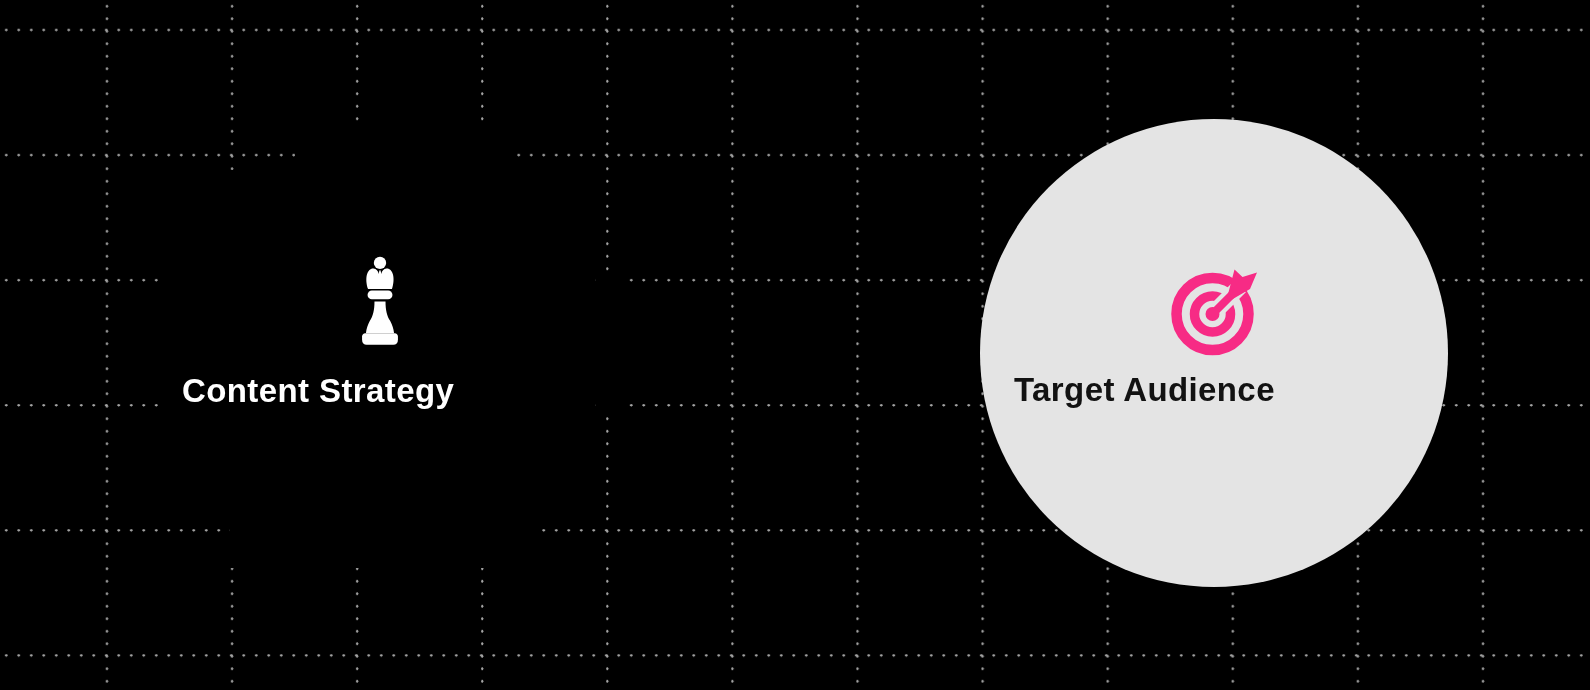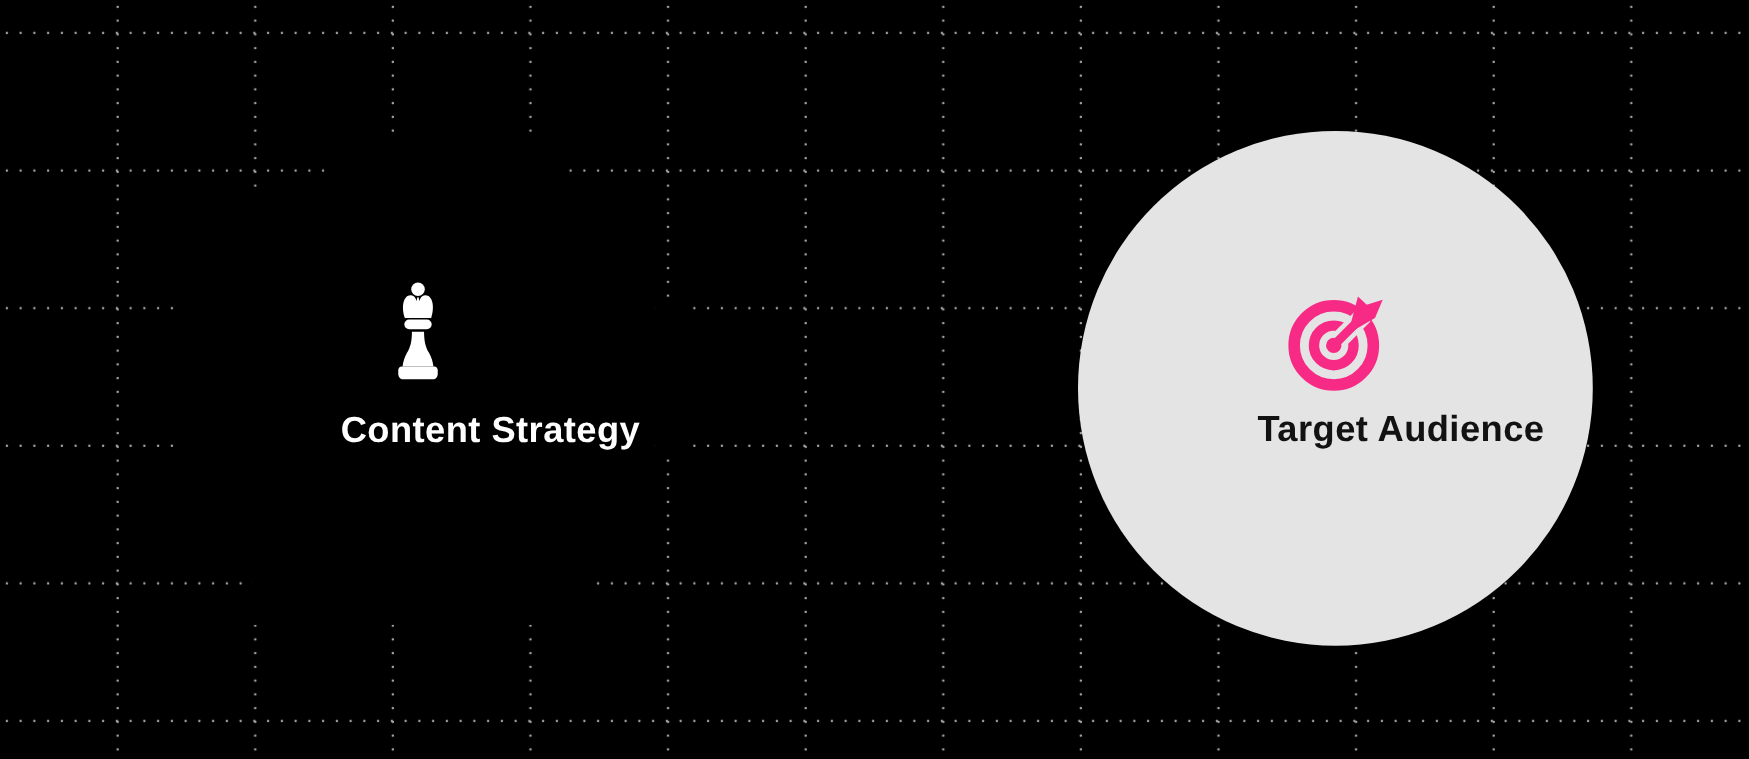--- a/index.html
+++ b/index.html
@@ -23,31 +23,31 @@
   .occ-a1{left:165px;top:170px;width:430px;height:330px;}
   .occ-a2{left:230px;top:500px;width:310px;height:68px;}
   .occ-b{left:295px;top:122px;width:215px;height:70px;}
   .occ-c{left:596px;top:278px;width:26px;height:138px;}
 
   .feature-left{position:absolute;left:0;top:0;}
   .chess-icon{position:absolute;left:357px;top:256px;width:46px;height:92px;}
   .label{
     position:absolute;height:42px;line-height:42px;
     font-size:33px;font-weight:600;letter-spacing:0.4px;
-    text-align:right;white-space:nowrap;
+    text-align:left;white-space:nowrap;
   }
   .label-left{left:182px;top:370px;width:400px;color:var(--label-light,#fff);}
 
   .bubble{
     position:absolute;left:980px;top:119px;width:468px;height:468px;
     border-radius:50%;
     background:var(--bubble,#e4e4e4);
   }
   .target-icon{position:absolute;left:190px;top:149px;width:88px;height:88px;}
-  .label-right{left:24px;top:250px;width:400px;color:var(--label-dark,#121212);}
+  .label-right{left:34px;top:250px;width:400px;color:var(--label-dark,#121212);}
 </style>
 </head>
 <body>
 
 <div class="stage" style="--bg: #000000; --dot: #a3a3a3; --icon-light: #ffffff; --label-light: #ffffff; --accent-pink: #f72b85; --label-dark: #121212; --bubble: #e4e4e4;">
 
   <div class="grid-layer"></div>
   <div class="occluder occ-a1"></div>
   <div class="occluder occ-a2"></div>
   <div class="occluder occ-b"></div>

